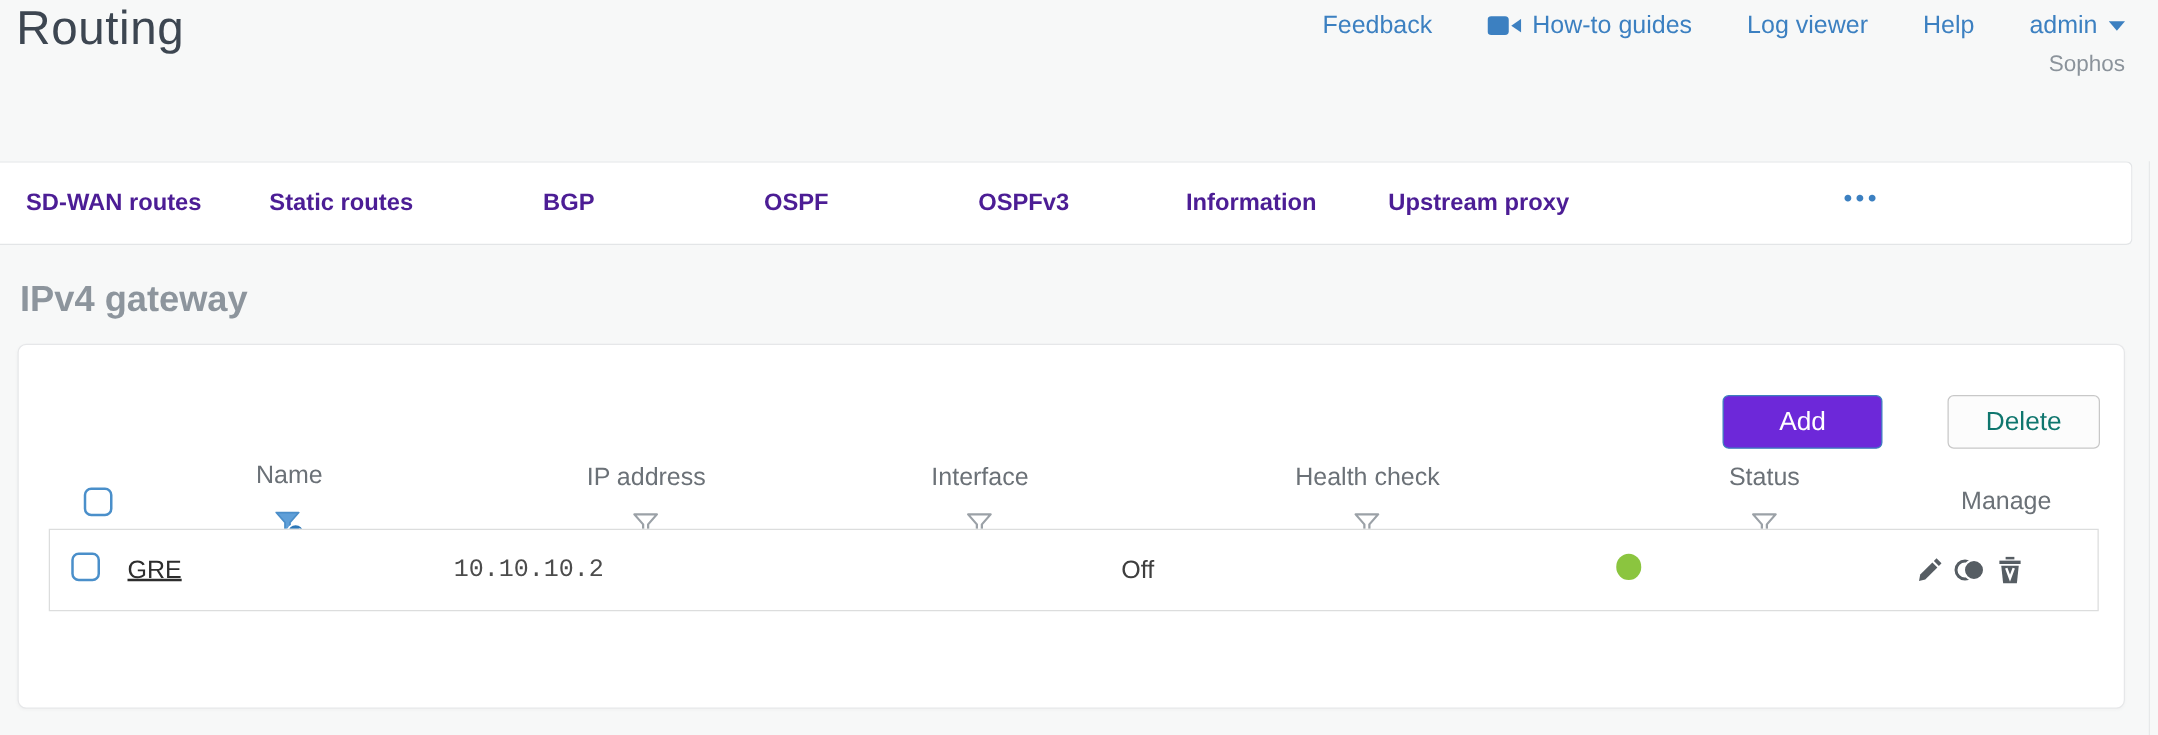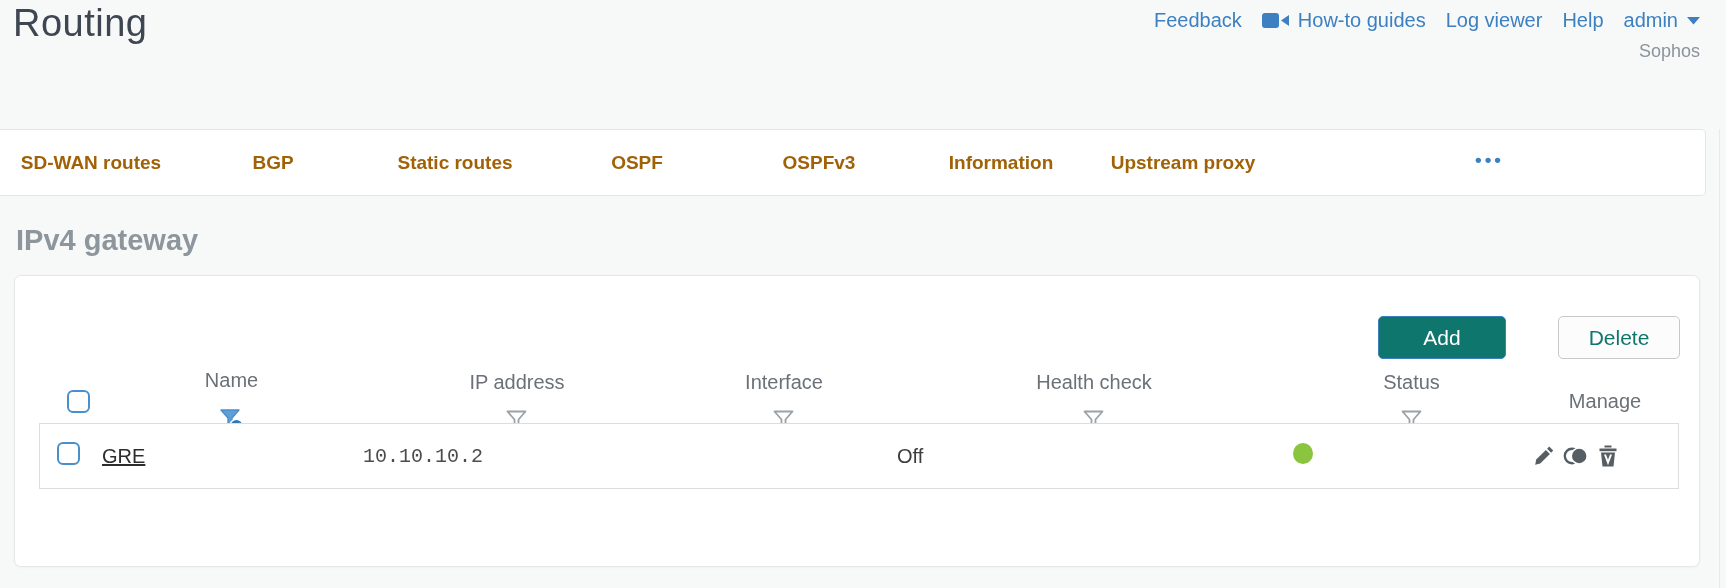--- a/index.html
+++ b/index.html
@@ -11,40 +11,40 @@
     overflow:hidden;
     color:#333;
   }
   
   .page-title {
     position:absolute; top:2px; left:13px;
     font-size:38px; font-weight:400; color:#3d4651; letter-spacing:.5px;
   }
   .top-nav {
     position:absolute; top:9px; right:26px;
-    display:flex; align-items:center; gap:20px;
+    display:flex; align-items:center; gap:44px;
     font-size:20px; color:#3c80c1;
   }
   .top-nav a { color:#3c80c1; text-decoration:none; cursor:pointer; display:flex; align-items:center; gap:9px; }
   .brand {
     position:absolute; top:41px; right:26px;
     font-size:18px; color:#8b939b;
   }
   
   .tab-strip {
     position:absolute; top:129px; left:0; width:1706px; height:67px;
     background:#fff;
     border:1px solid #e3e5e7; border-left:none;
     border-radius:0 5px 5px 0;
     display:flex; align-items:stretch;
   }
   .tab {
     width:182px; position:relative; cursor:pointer;
     display:flex; align-items:center; justify-content:center;
-    font-size:19px; font-weight:700; color:#a16207; white-space:nowrap;
+    font-size:19px; font-weight:700; color:#4c1d95; white-space:nowrap;
   }
   .tab.active { color:#18191a; }
   .tab.active::after {
     content:""; position:absolute; left:0; right:0; bottom:3px; height:5px;
     background:#4b87c2; border-radius:1px;
   }
   .tab-more {
     flex:1; display:flex; align-items:center; justify-content:center;
     color:#3c80c1; font-weight:700; font-size:19px; letter-spacing:3px; cursor:pointer;
     padding-bottom:6px;
@@ -57,21 +57,21 @@
   .panel {
     position:absolute; top:275px; left:14px; width:1686px; height:292px;
     background:#fff; border:1px solid #e6e7e9; border-radius:7px;
     box-shadow:0 1px 3px rgba(0,0,0,.03);
   }
   .toolbar { position:absolute; top:40px; right:19px; display:flex; gap:8px; }
   .btn {
     height:43px; border-radius:5px; font-size:21px; cursor:pointer;
     font-family:"Liberation Sans", sans-serif;
   }
-  .btn-add { width:128px; background:#0f766e; border:1px solid #3d7fbe; color:#fff; }
+  .btn-add { width:128px; background:#6d28d9; border:1px solid #3d7fbe; color:#fff; }
   .btn-delete { width:122px; background:#fcfcfc; border:1px solid #c8c8c8; color:#0f766e;margin-left:44px; }
   
   .grid {
     display:grid;
     grid-template-columns:62px 261px 310px 224px 396px 239px 1fr;
     align-items:center;
   }
   .thead {
     position:absolute; top:93px; left:24px; width:1640px; height:50px;
     color:#6b7177; font-size:20px;
@@ -116,22 +116,22 @@
       <span>admin</span>
       <svg width="13" height="9" viewBox="0 0 13 9">
         <path d="M0 1 H13 L6.5 8.5 Z" fill="#3c80c1"></path>
       </svg>
     </a>
   </nav>
   <div class="brand">Sophos</div>
 
   <div class="tab-strip">
     <div class="tab">SD-WAN routes</div>
+    <div class="tab">Static routes</div>
     <div class="tab">BGP</div>
-    <div class="tab">Static routes</div>
     <div class="tab">OSPF</div>
     <div class="tab">OSPFv3</div>
     <div class="tab">Information</div>
     <div class="tab">Upstream proxy</div>
     <div class="tab-more">
       <span>•••</span>
     </div>
   </div>
 
   <h2 class="section-heading">IPv4 gateway</h2>

